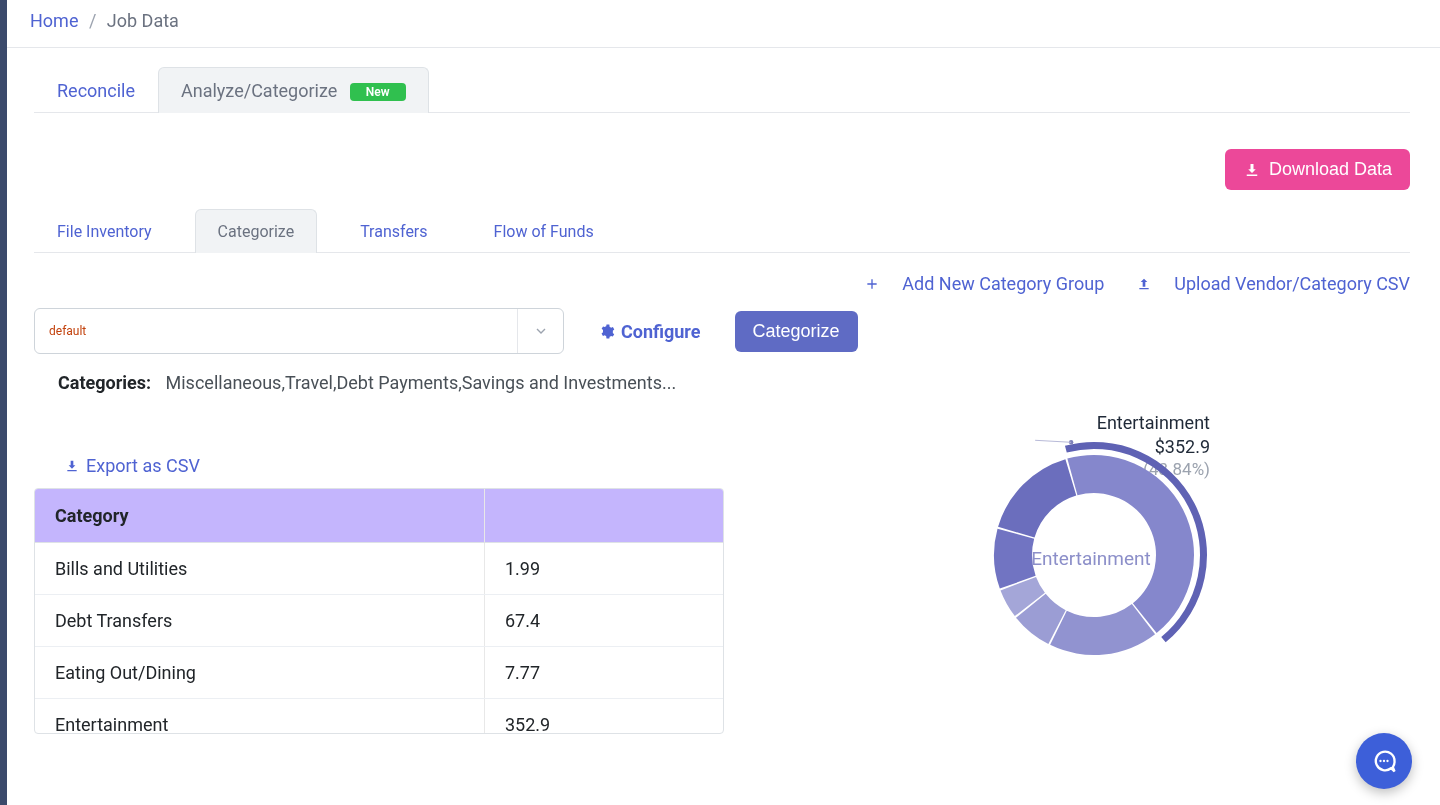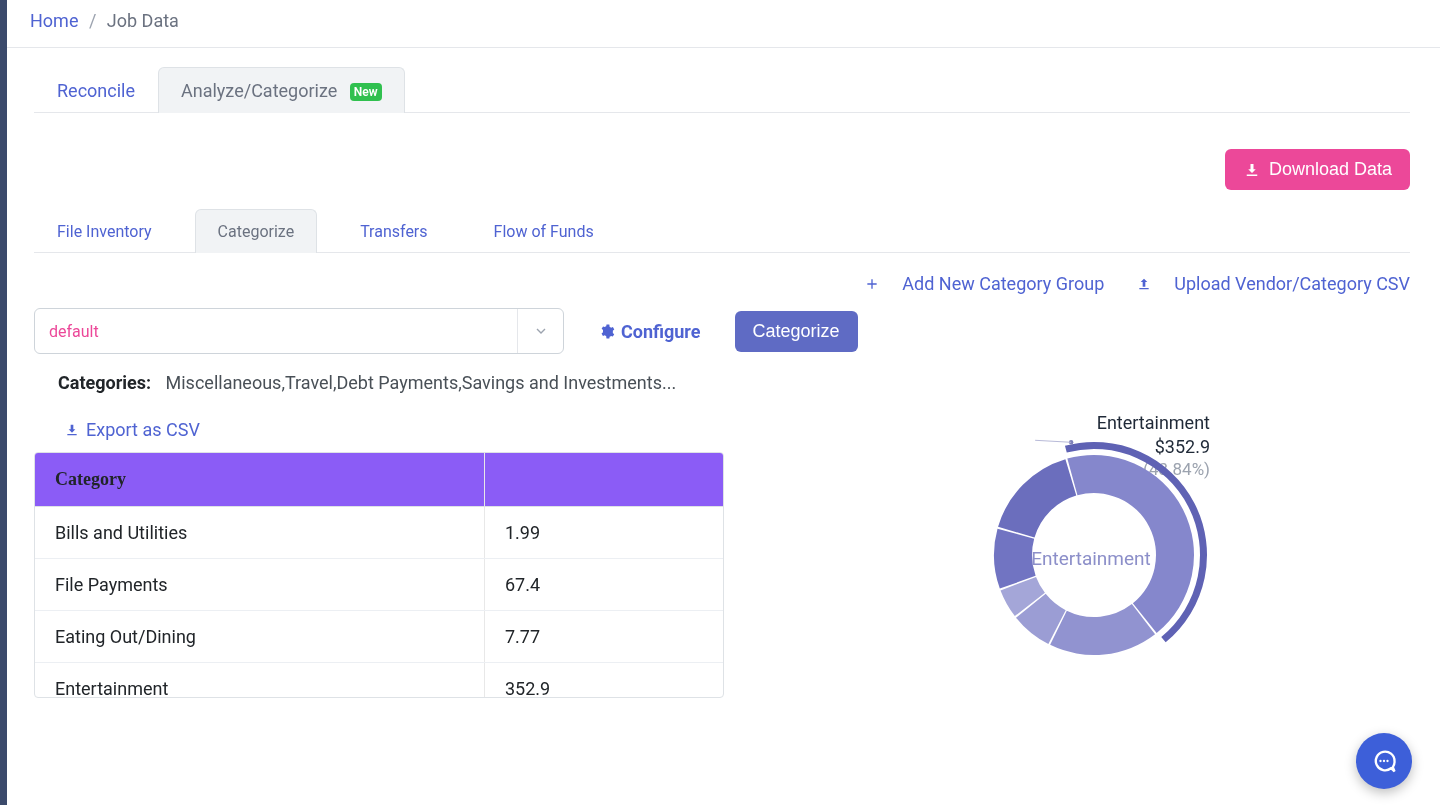--- a/index.html
+++ b/index.html
@@ -37,21 +37,21 @@
     background: transparent;
     border-radius: 6px 6px 0 0;
   }
   .top-tab.active {
     background: #f1f3f5;
     border-color: #dee2e6;
     color: #6b7280;
   }
   .badge-new {
     background:#30c04f; color:#fff; font-size:12px; font-weight:600;
-    padding:2px 4px; border-radius:4px; margin-left:8px;
+    padding:2px 16px; border-radius:4px; margin-left:8px;
     display:inline-block; vertical-align:middle;
   }
   .toolbar-row { display:flex; justify-content:flex-end; margin: 36px 0 18px; }
   .btn {
     background:#ec4899; color:#fff; border:none; border-radius:6px;
     padding:10px 18px; font-size:18px; cursor:pointer; display:inline-flex;
     align-items:center; gap:8px;
   }
   .btn-icon-svg { width:18px; height:18px; fill:#fff; }
   .sub-tabs { border-bottom:1px solid #e5e7eb; display:flex; }
@@ -61,38 +61,38 @@
     border-radius:6px 6px 0 0; margin-right:20px;
   }
   .sub-tab.active { background:#f1f3f5; border-color:#dee2e6; color:#6b7280; }
   .actions-row { display:flex; justify-content:flex-end; gap:32px; margin:20px 0 14px; }
   .link-btn { color:#4f63d2; font-size:18px; cursor:pointer; display:inline-flex; align-items:center; gap:22px; }
   .link-icon-svg { width:16px; height:16px; fill:#4f63d2; }
   .controls-row { display:flex; align-items:center; gap:34px; margin-bottom:18px; }
   .select-box {
     width:530px; height:46px; border:1px solid #ced4da; border-radius:6px;
     display:flex; align-items:center; justify-content:space-between; padding:0 0 0 14px;
-    font-size:16px; color:#ec4899; cursor:pointer; background:#fff;
+    font-size:12px; color:#c2410c; cursor:pointer; background:#fff;
   }
   .select-chevron {
     width:46px; height:100%; display:flex; align-items:center; justify-content:center;
     border-left:1px solid #e5e7eb;
   }
   .chev-svg { width:16px; height:16px; stroke:#9ca3af; stroke-width:2; fill:none; }
   .configure { color:#4f63d2; font-size:18px; cursor:pointer; display:inline-flex; align-items:center; gap:6px;font-weight:bold; }
   .gear-svg { width:17px; height:17px; fill:#4f63d2; }
   .categories-line { font-size:18px; margin-left:24px; margin-bottom:26px; }
   .categories-line b { font-weight:700; margin-right:10px; }
   .categories-text { color:#495057; }
   .main-row { display:flex; gap:40px; }
   .table-wrap { width:690px; }
-  .export-link { color:#4f63d2; font-size:18px; cursor:pointer; display:inline-flex; align-items:center; gap:6px; margin-left:30px; margin-bottom:12px; }
+  .export-link { color:#4f63d2; font-size:18px; cursor:pointer; display:inline-flex; align-items:center; gap:6px; margin-left:30px; margin-bottom:12px;margin-top:36px; }
   .grid { border:1px solid #dee2e6; border-radius:4px; overflow:hidden; }
   .grid-head {
-    display:flex; background:#8b5cf6; border-bottom:1px solid #dee2e6; font-weight:700;font-family:Liberation Serif, serif;
+    display:flex; background:#c4b5fd; border-bottom:1px solid #dee2e6; font-weight:700;
   }
   .grid-head .col { padding:16px 20px; font-size:18px; }
   .col-cat { width:450px; border-right:1px solid #e8e8e8; }
   .col-amt { flex:1; }
   .grid-body { max-height:190px; overflow-y:auto; position:relative; }
   .grid-body::-webkit-scrollbar { width:10px; }
   .grid-body::-webkit-scrollbar-thumb { background:#bfbfbf; border-radius:5px; }
   .grid-row { display:flex; border-bottom:1px solid #eceff3; }
   .grid-row .col { padding:15px 20px; font-size:18px; }
   .chart-wrap { flex:1; position:relative; height:270px; }
@@ -199,21 +199,21 @@
       <div class="grid">
         <div class="grid-head">
           <div class="col col-cat">Category</div>
         </div>
         <div class="grid-body">
           <div class="grid-row">
             <div class="col col-cat">Bills and Utilities</div>
             <div class="col col-amt">1.99</div>
           </div>
           <div class="grid-row">
-            <div class="col col-cat">File Payments</div>
+            <div class="col col-cat">Debt Transfers</div>
             <div class="col col-amt">67.4</div>
           </div>
           <div class="grid-row">
             <div class="col col-cat">Eating Out/Dining</div>
             <div class="col col-amt">7.77</div>
           </div>
           <div class="grid-row">
             <div class="col col-cat">Entertainment</div>
             <div class="col col-amt">352.9</div>
           </div>

